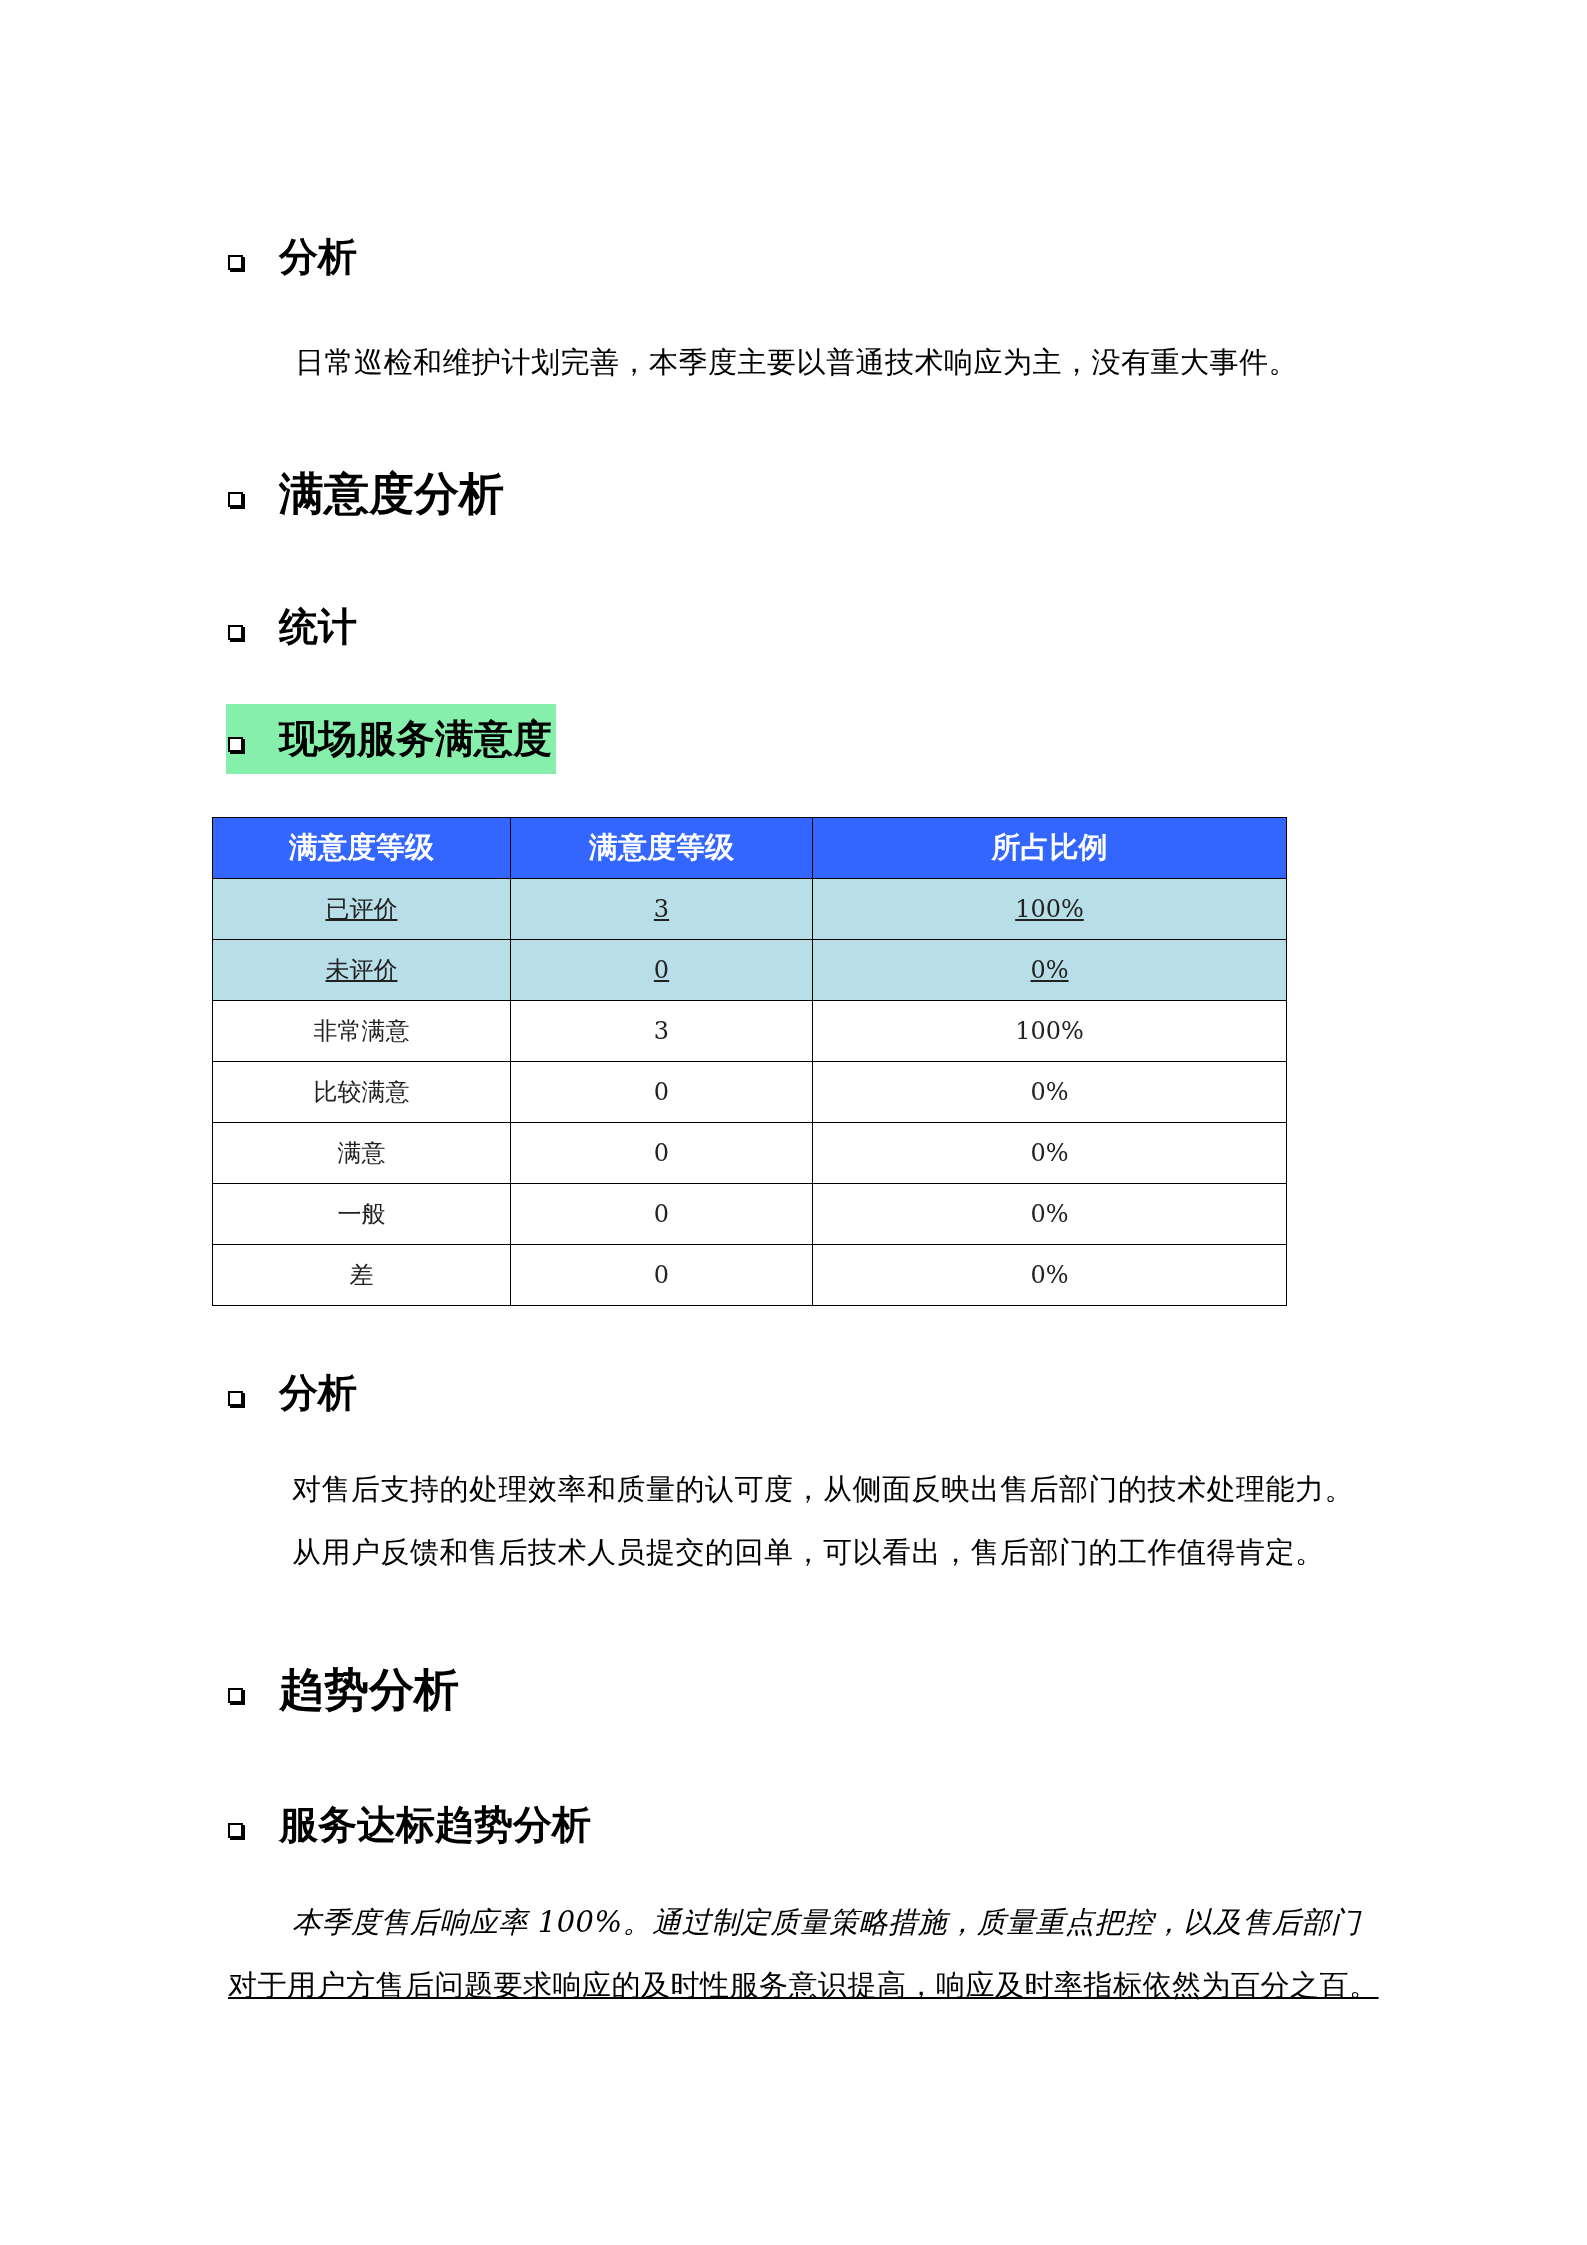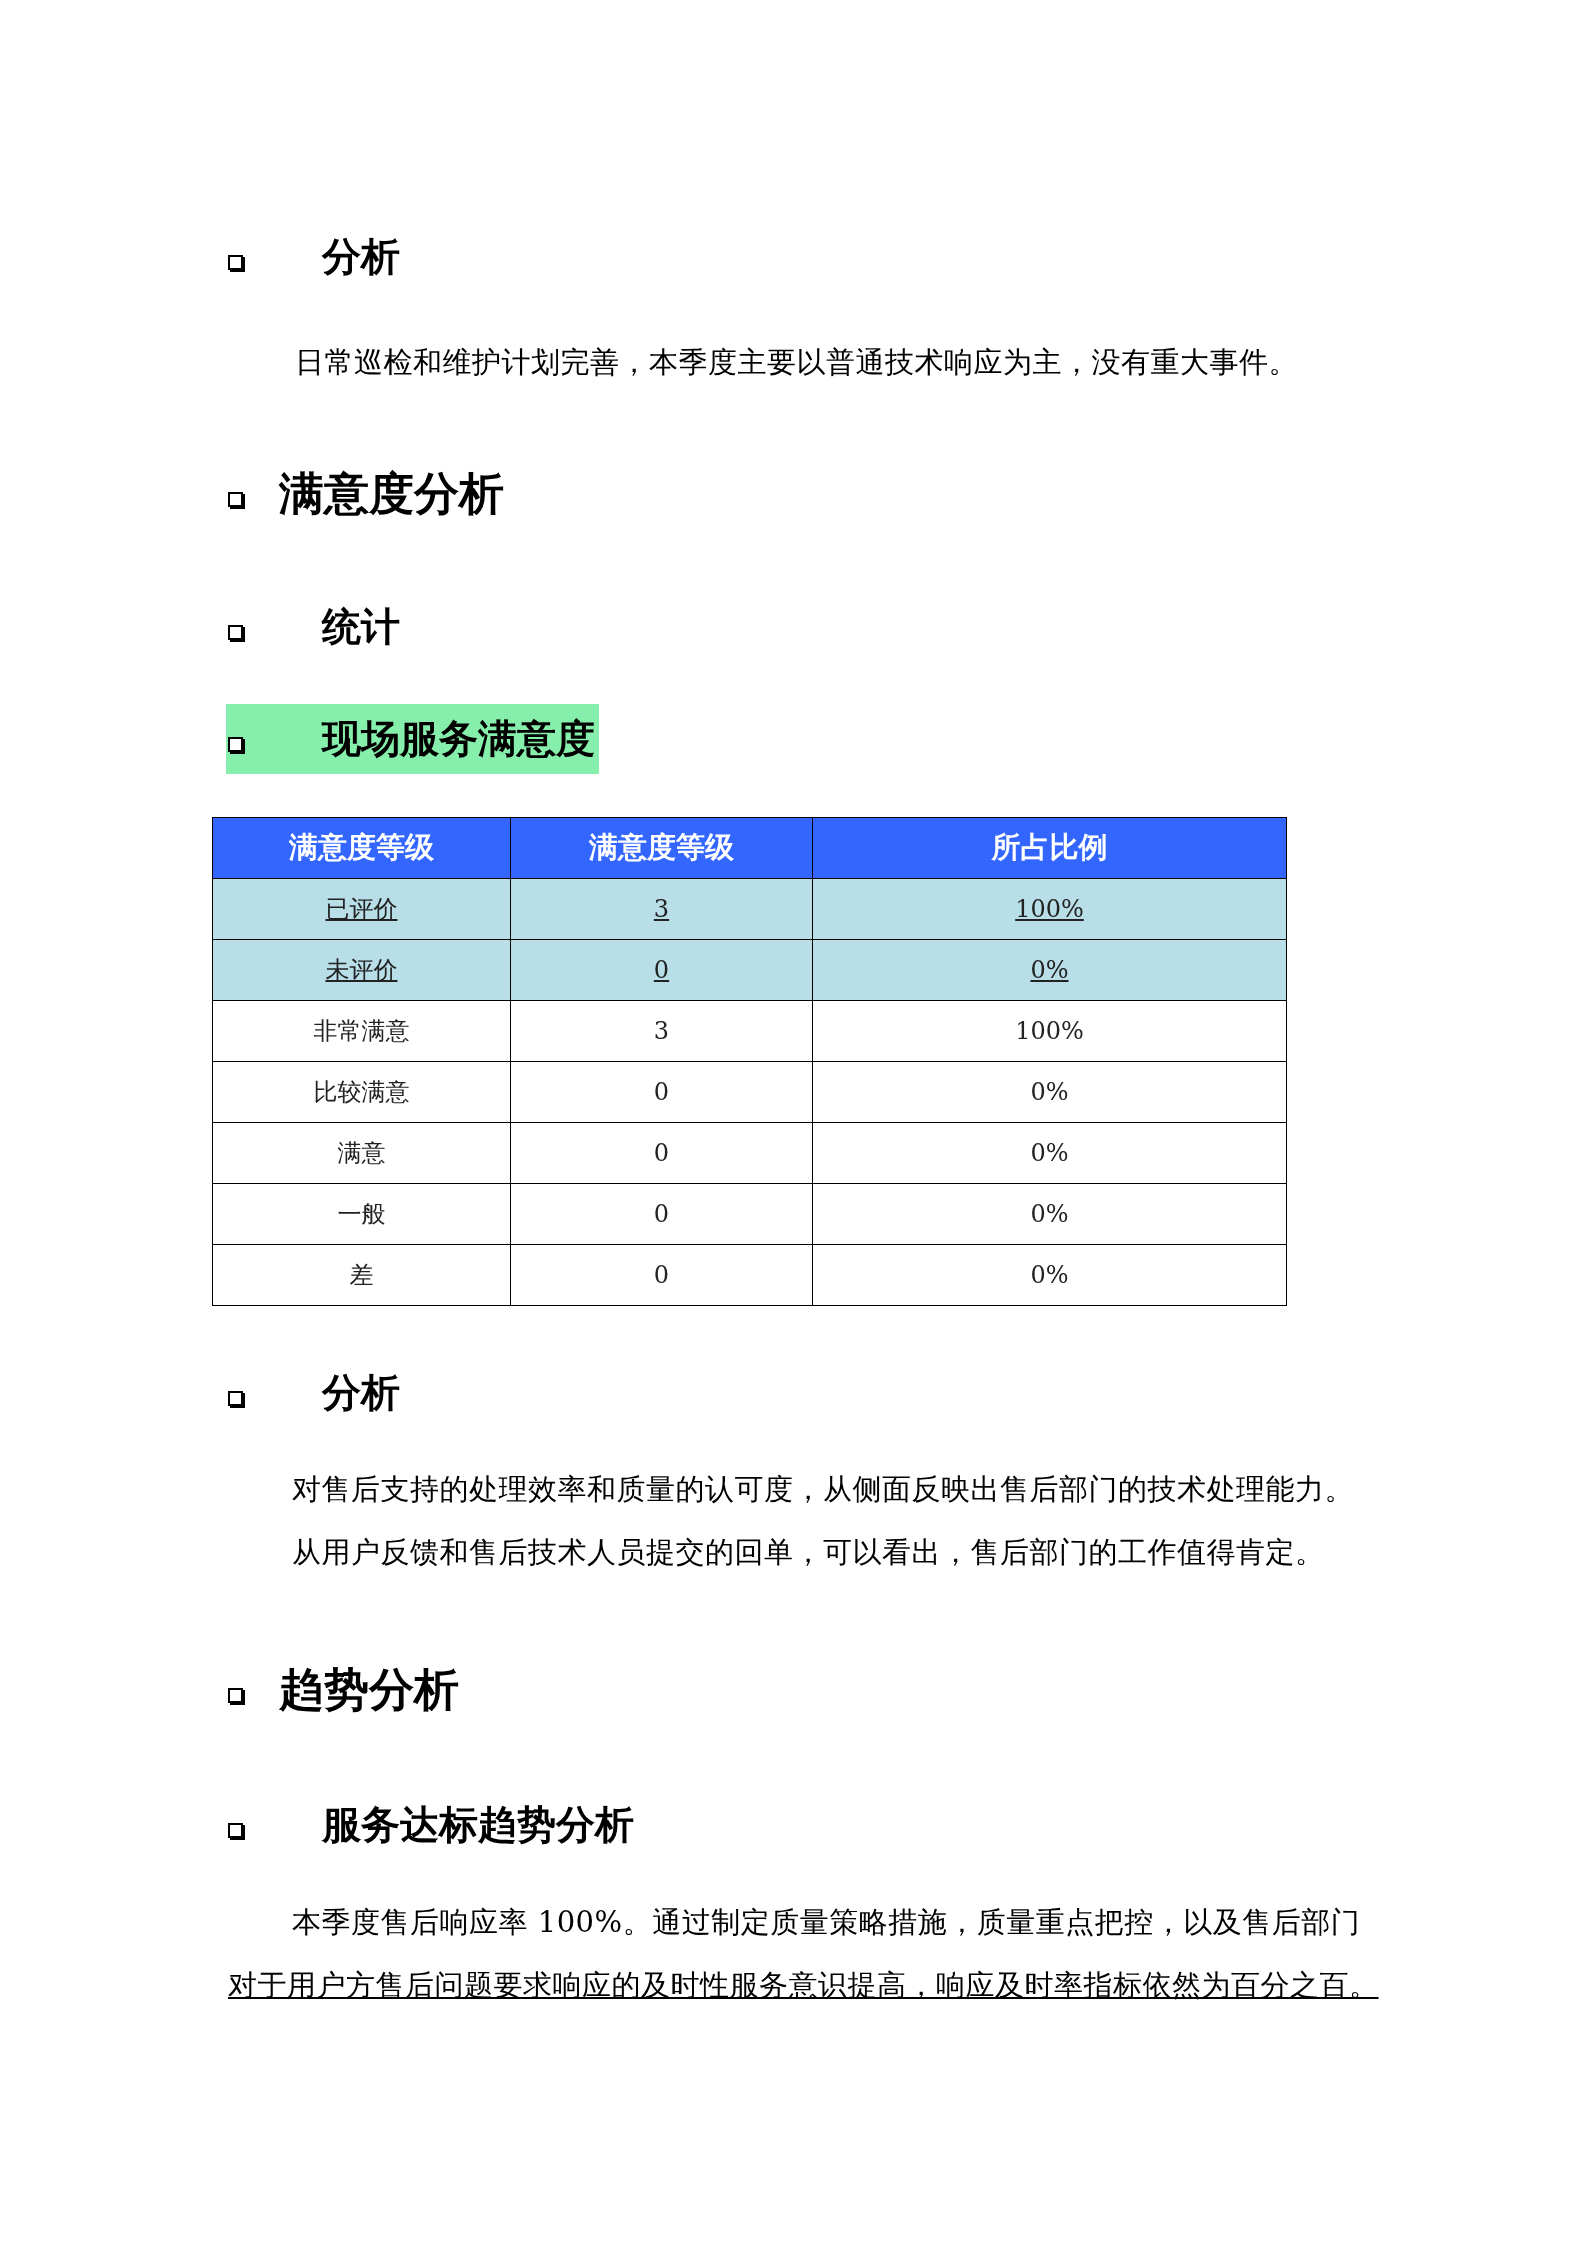--- a/index.html
+++ b/index.html
@@ -4,21 +4,21 @@
 <style>
   html, body { margin: 0; padding: 0; background: #ffffff; }
   body { width: 1587px; height: 2245px; position: relative; overflow: hidden;
          font-family: "DejaVu Serif", "Liberation Serif", serif; color: #000; }
   .page { position: absolute; left: 0; top: 0; width: 1587px; height: 2245px; }
 
   .heading { position: absolute; left: 228px; display: flex; align-items: center;
              font-family: "DejaVu Sans", "Liberation Sans", sans-serif; font-weight: bold; }
   .heading .bullet { width: 11px; height: 11px; border: 2px solid #000; background: #fff;
              box-shadow: 2px 2px 0 #000; margin-right: 36px; margin-top: 10px; flex: none; }
-  .h2 { font-size: 39px; gap: 43px; }
+  .h2 { font-size: 39px; }
   .h1 { font-size: 45px; }
   .highlight { background: #86efac; padding: 8px 4px 8px 0; margin-left: -2px; }
   .highlight .bullet { margin-left: 2px; }
 
   .para { position: absolute; font-size: 29px; line-height: 1; letter-spacing: 0.5px; white-space: nowrap; }
 
   table.sat { position: absolute; left: 212px; top: 817px; width: 1074px;
               border-collapse: collapse; font-size: 24px; table-layout: fixed; }
   table.sat th, table.sat td { border: 1.5px solid #000; text-align: center; height: 60px;
               padding: 0; }
@@ -114,16 +114,16 @@
 
   <div class="heading h1" style="top:1660px;">
     <span class="bullet"></span>
     <span>趋势分析</span>
   </div>
 
   <div class="heading h2" style="top:1798px;">
     <span class="bullet"></span>
     <span>服务达标趋势分析</span>
   </div>
-  <div class="para" style="left:292px; top:1908px;">本季度售后响应率 100%。通过制定质量策略措施，质量重点把控，以及售后部门</div>
+  <div class="para" style="left:292px; top:1908px;font-style:italic;">本季度售后响应率 100%。通过制定质量策略措施，质量重点把控，以及售后部门</div>
   <div class="para" style="left:228px; top:1971px;text-decoration:underline;">对于用户方售后问题要求响应的及时性服务意识提高，响应及时率指标依然为百分之百。</div>
 
 </div>
 
 </body></html>

